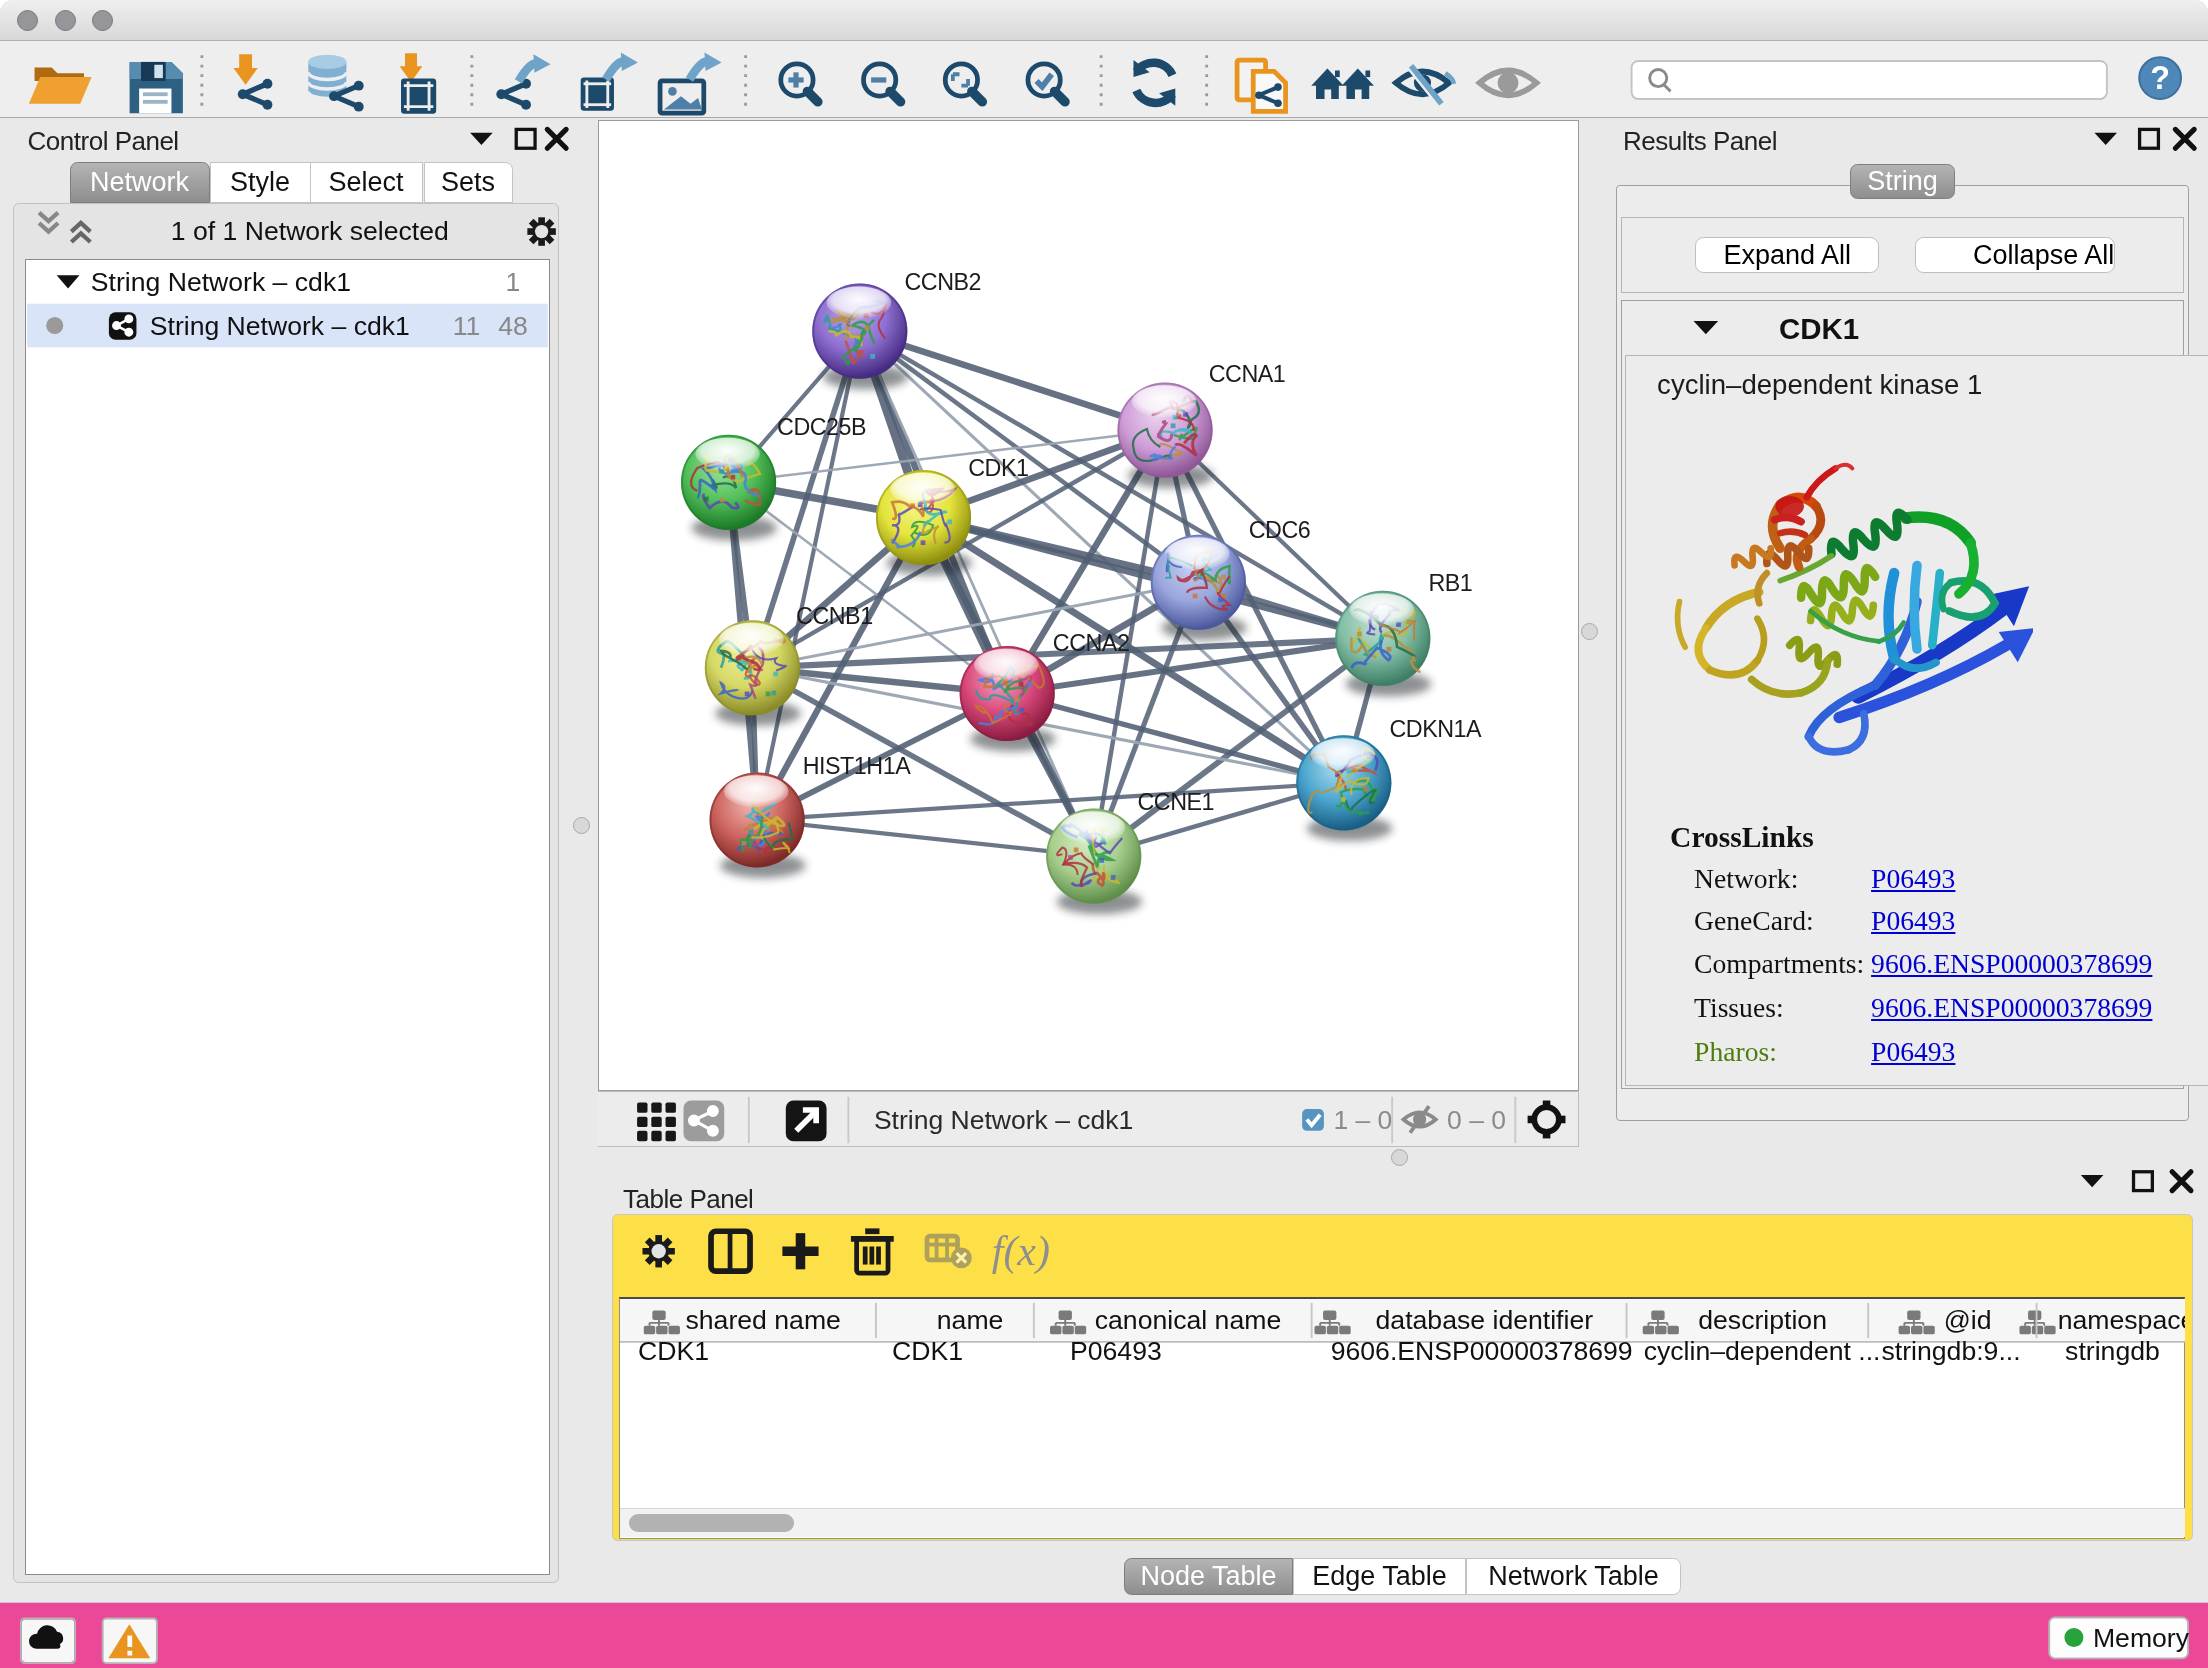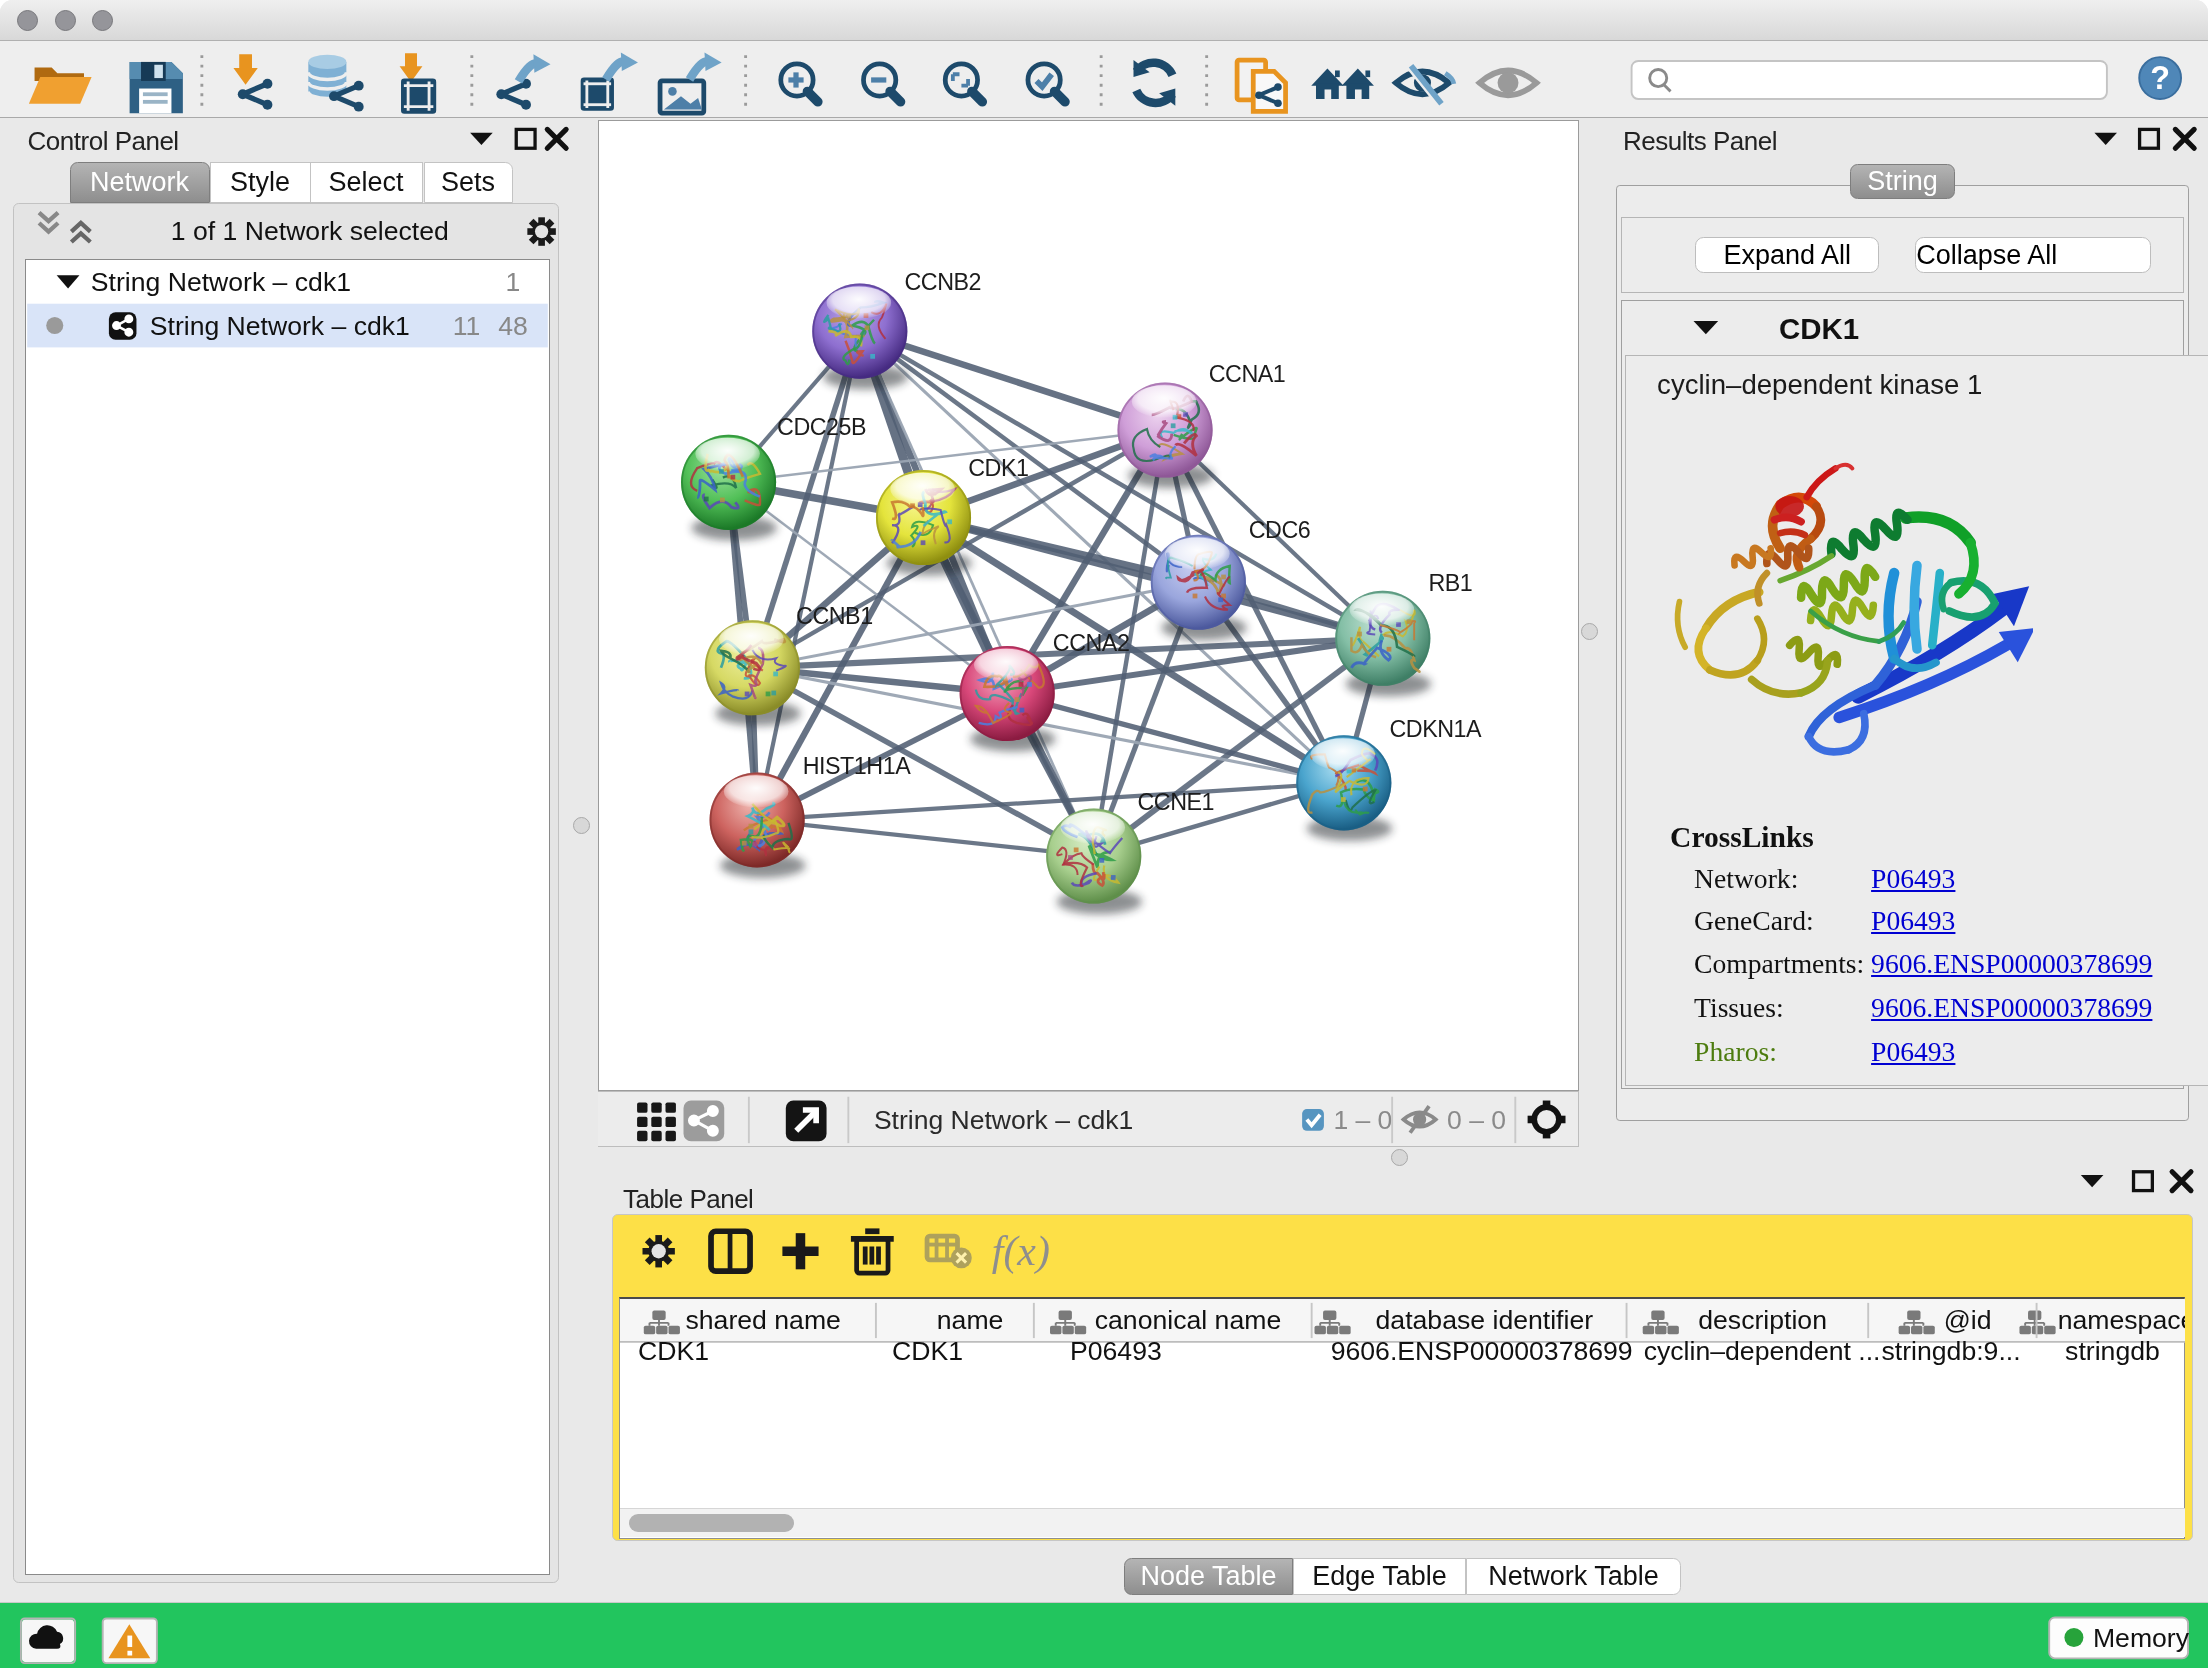--- a/index.html
+++ b/index.html
@@ -575,21 +575,21 @@
 <div class="abs" style="left:1605px;top:120px;width:604px;height:1029px;background:#e9e9e9">
 <div class="abs panel-title" style="left:18px;top:5.7px">Results Panel</div>
 <svg style="position:absolute;left:0;top:0;width:2208px;height:32px;overflow:visible" viewBox="0 0 2322 34">
         <polygon points="508.0,13.5 532.0,13.5 520,26.5" fill="#111"></polygon>
         <rect x="556" y="10" width="20" height="20" fill="none" stroke="#111" stroke-width="3.5"></rect>
         <path d="M594,10 L614,30 M614,10 L594,30" stroke="#111" stroke-width="5.5" stroke-linecap="round"></path>
       </svg>
 <div class="abs" style="left:11.4px;top:65px;width:573px;height:936px;background:#ececec;border:1px solid #9f9f9f;border-radius:3.8px">
 <div class="abs" style="left:3.8px;top:31px;width:563px;height:76px;background:#ececec;border:1px solid #b5b5b5">
 <div class="abs" style="left:73px;top:19px;width:184px;height:36px;background:#fff;border:1px solid #bdbdbd;border-radius:8.6px;text-align:center;line-height:34px;font-size:27px">Expand All</div>
-<div class="abs" style="left:293px;top:19px;width:236px;height:36px;background:#fff;border:1px solid #bdbdbd;border-radius:8.6px;text-align:left;line-height:34px;font-size:27px">Collapse All</div>
+<div class="abs" style="left:293px;top:19px;width:200px;height:36px;background:#fff;border:1px solid #bdbdbd;border-radius:8.6px;text-align:right;line-height:34px;font-size:27px">Collapse All</div>
 </div>
 <div class="abs" style="left:3.8px;top:114px;width:563px;height:789px;background:#ececec;border:1px solid #9f9f9f">
 <svg class="abs" style="left:0;top:0" width="561" height="57" viewBox="0 0 590 60">
             <polygon points="75.0,21.0 101.0,21.0 88,35.0" fill="#111"></polygon>
             <text x="165" y="40" font-size="31" font-weight="bold" fill="#111">CDK1</text>
           </svg>
 <div class="abs" style="left:2.9px;top:54px;width:635px;height:731px;background:#ececec;border:1px solid #b5b5b5">
 <div class="abs" style="left:31px;top:13.3px;font-size:27.6px;color:#1b1b1b">cyclin–dependent kinase 1</div>
 <div class="abs" style="left:42px;top:103px"><svg width="365" height="306" viewBox="0 0 384 322" xmlns="http://www.w3.org/2000/svg">
                 <path d="M200,250Q290,205 352,158" fill="none" stroke="#1838c8" stroke-width="15" stroke-opacity="1.0" stroke-linecap="round"></path>
@@ -763,21 +763,21 @@
 </svg>
 <div class="abs" style="left:0;top:209px;width:1565px;height:28.5px;background:#f2f2f2;border-top:1px solid #d6d6d6">
 <div class="abs" style="left:9.5px;top:4.8px;width:165px;height:18px;background:#b2b2b2;border-radius:9.5px"></div>
 </div>
 </div>
 </div>
 <div class="abs tab graytab" style="left:550px;top:390px;width:169px;height:37px;line-height:35px;border-radius:7.6px 0 0 7.6px">Node Table</div>
 <div class="abs tab whitetab" style="left:719px;top:390px;width:173px;height:37px;line-height:35px">Edge Table</div>
 <div class="abs tab whitetab" style="left:892px;top:390px;width:215px;height:37px;line-height:35px;border-radius:0 7.6px 7.6px 0">Network Table</div>
 </div>
-<div class="abs" style="left:0;top:1602px;width:2208px;height:67px;background:#22c55e;border-top:1px solid #c9c9c9">
+<div class="abs" style="left:0;top:1602px;width:2208px;height:67px;background:#ec4899;border-top:1px solid #c9c9c9">
 <svg class="abs" style="left:0;top:0" width="2208" height="67" viewBox="0 0 2322 70">
 <rect x="23" y="17" width="55" height="45" rx="4" fill="#f7f7f7"></rect>
 <rect x="22" y="16" width="57" height="47" rx="4" fill="none" stroke="#b4b4b4" stroke-width="2"></rect>
 <path d="M38,48 a8,8 0 0 1 1,-16 a11,11 0 0 1 21,-2 a7,7 0 0 1 3,13 q2,5 -3,5 Z" fill="#111"></path>
 <rect x="108" y="16" width="57" height="47" rx="4" fill="#f7f7f7" stroke="#b4b4b4" stroke-width="2"></rect>
 <path d="M136,22 L158,58 L114,58 Z" fill="#e8941f"></path>
 <rect x="134" y="34" width="5" height="12" fill="#fff"></rect>
         <rect x="134" y="50" width="5" height="5" fill="#fff"></rect>
 <rect x="2155" y="15" width="146" height="43" rx="6" fill="#fdfdfd" stroke="#b4b4b4" stroke-width="2"></rect>
 <circle cx="2181" cy="36" r="10" fill="#27a33b"></circle>

